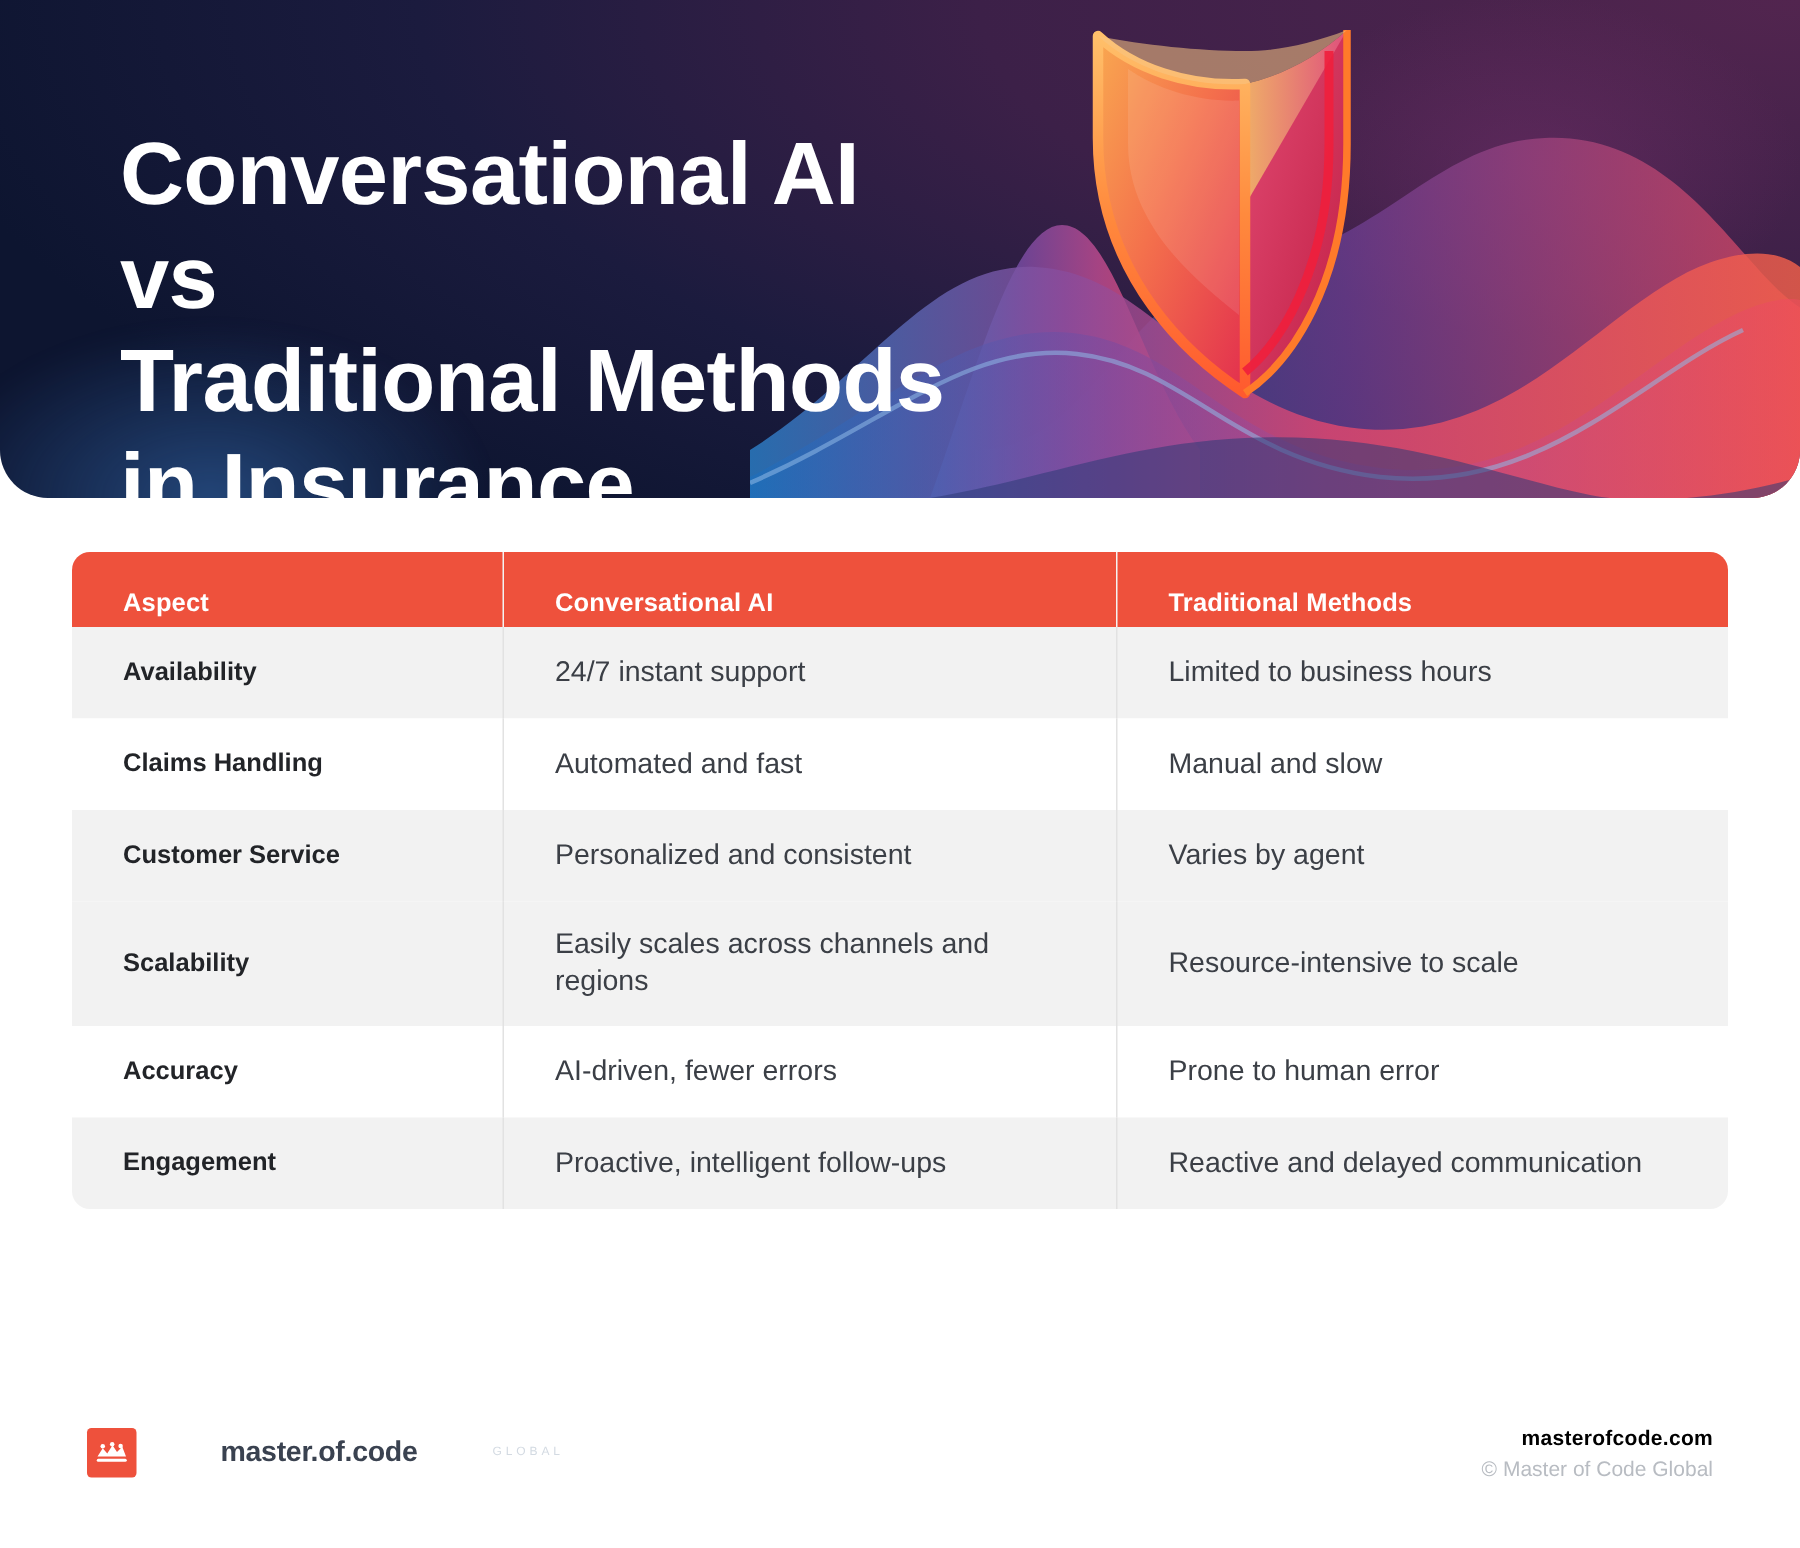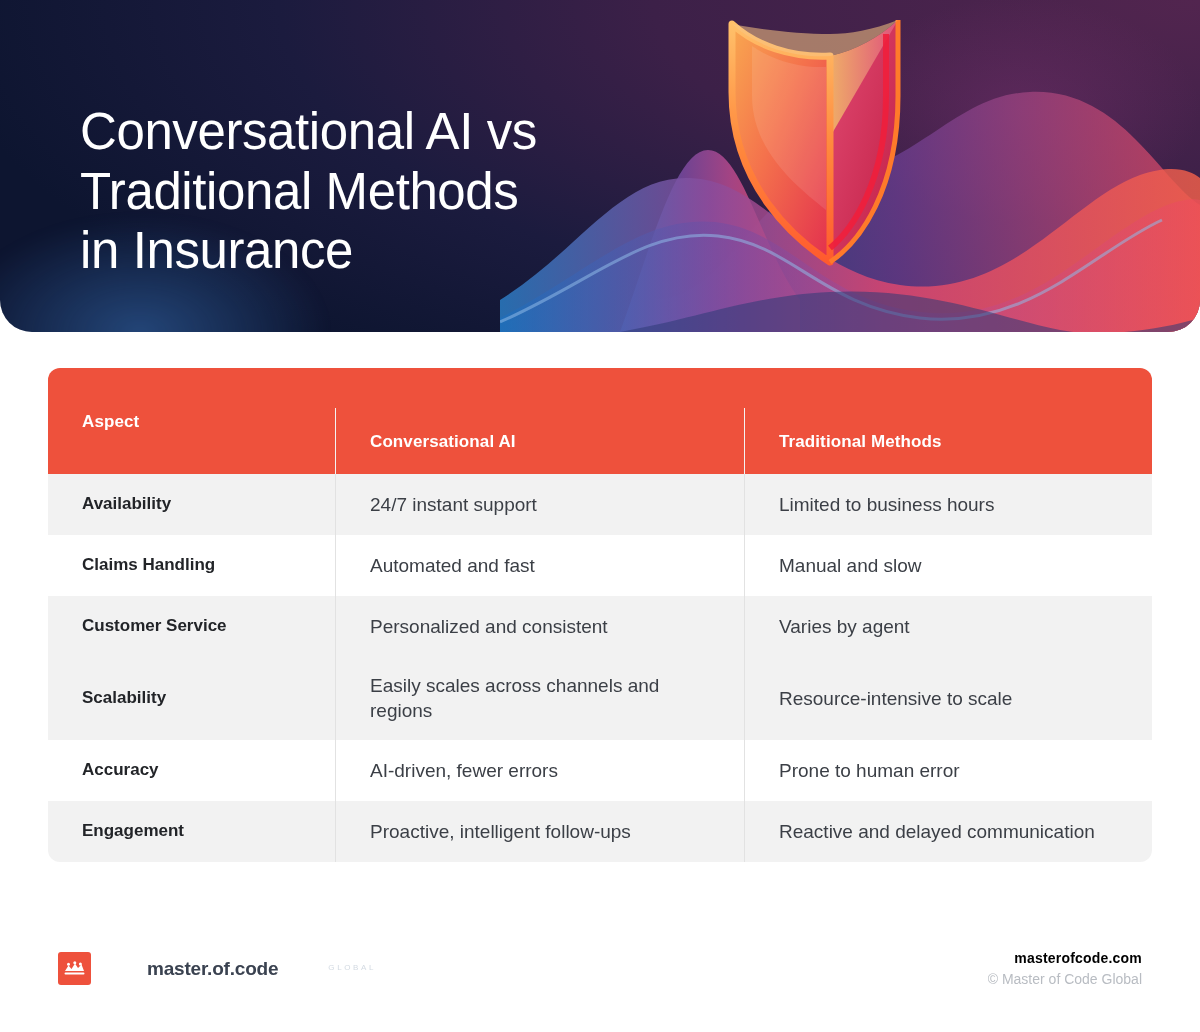--- a/index.html
+++ b/index.html
@@ -24,48 +24,48 @@
     position: absolute; left: -120px; bottom: -160px; width: 520px; height: 320px;
     background: radial-gradient(closest-side, rgba(54,110,180,.55), rgba(54,110,180,0) 72%);
     filter: blur(6px);
   }
   .hero-glow-right {
     position: absolute; right: -60px; top: -40px; width: 480px; height: 300px;
     background: radial-gradient(closest-side, rgba(120,48,110,.45), rgba(120,48,110,0) 75%);
   }
 
   .hero-title {
-    position: absolute; left: 80px; top: 102px;
+    position: absolute; left: 80px; top: 82px;
     width: 560px;
     color: #ffffff;
-    font-size: 51px; font-weight: normal; line-height: 1.17;
+    font-size: 59px; font-weight: bold; line-height: 1.17;
     letter-spacing: -0.4px;
     z-index: 6;
     white-space: pre-line;
   }
 
   
   .art { position: absolute; right: 0; top: 0; width: 700px; height: 332px; z-index: 4; }
   .art svg { display: block; width: 700px; height: 332px; }
 
   
   .table-wrap {
     position: absolute; left: 48px; top: 368px; width: 1104px;
     border-radius: 12px; overflow: hidden;
     background: #ffffff;
   }
   .trow { display: flex; width: 100%; }
   .thead { background: #ee513c; }
   .thead .tcell {
     color: #ffffff; font-size: 17px; font-weight: bold;
-    padding: 24px 0 22px 34px;
+    padding: 24px 0 6px 34px;
     letter-spacing: .1px;
     text-align: center;
   }
-  .thead .tcell + .tcell { border-left: 1px solid #f3f3f3; margin-top: 40px; }
+  .thead .tcell + .tcell { border-left: 1px solid #f3f3f3; }
 
   .tbody-row { min-height: 61px; }
   .tbody-row.odd  { background: #f2f2f2; }
   .tbody-row.even { background: #ffffff; }
 
   .tcell {
     display: flex; align-items: center;
     padding: 16px 26px 16px 34px;
   }
   .col-0 { width: 287px; flex: 0 0 287px; }

